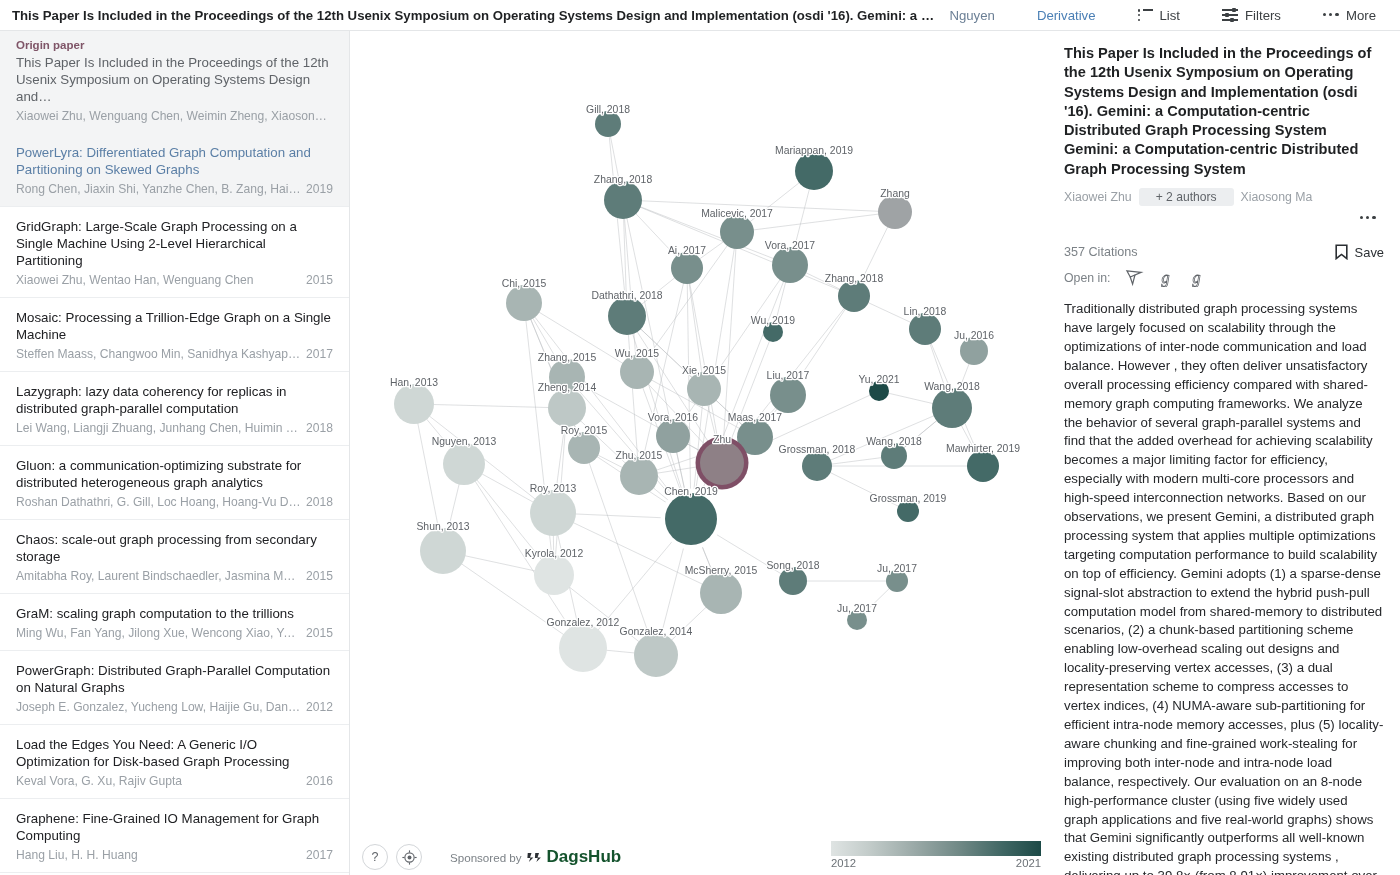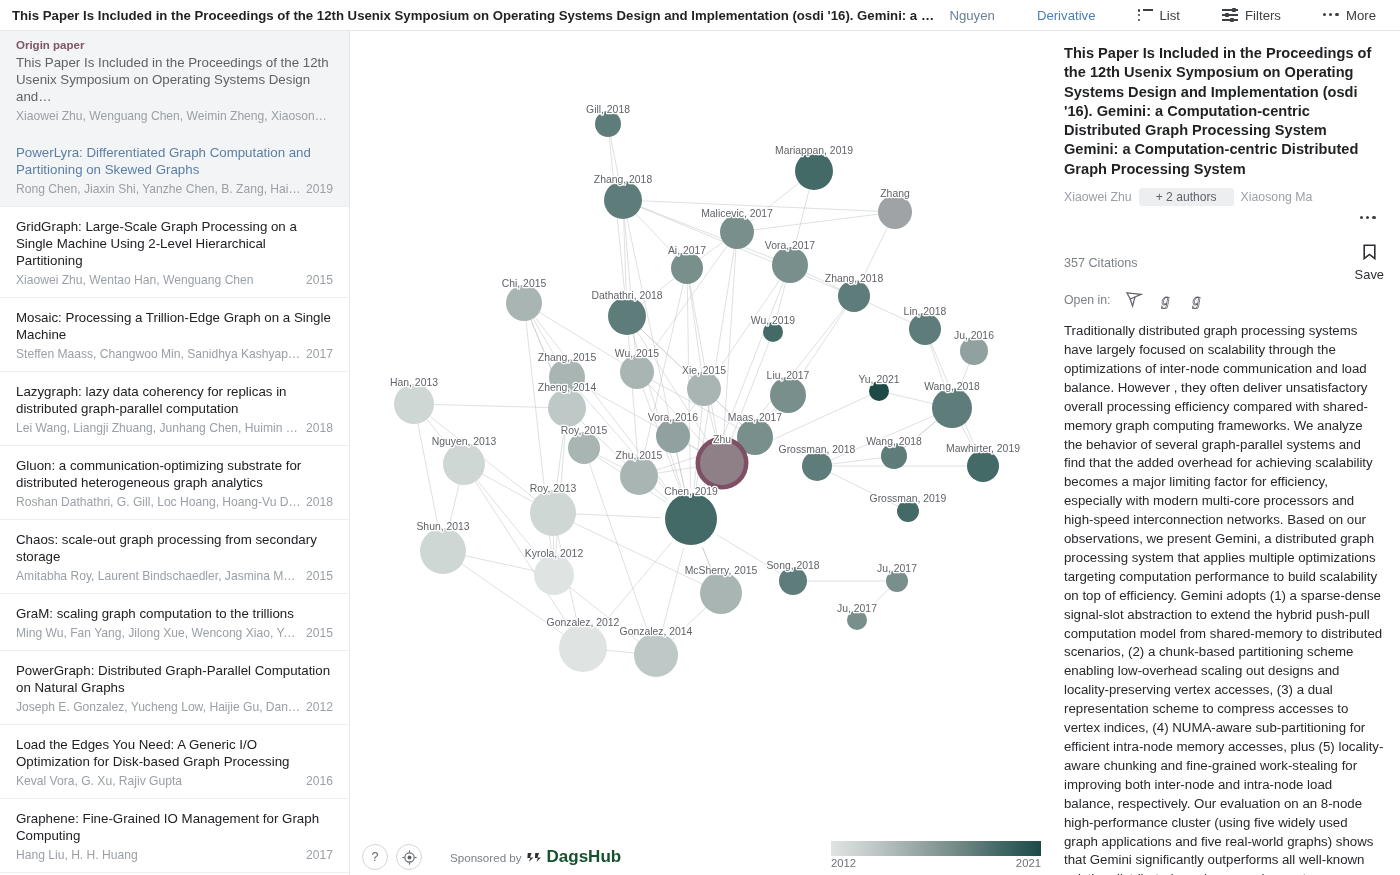--- a/index.html
+++ b/index.html
@@ -159,21 +159,21 @@
   }
   .author-more {
     background:#eceef0; color:#5f6368; border-radius:3px;
     padding:2px 17px; font-size:12.1px; cursor:pointer;
   }
   #r-dots { display:flex; justify-content:flex-end; margin-top:10px; margin-right:8px; cursor:pointer; }
   #r-citerow {
     display:flex; align-items:center; margin-top:24px;
   }
   #r-cites { font-size:12.6px; color:#7c8287; }
-  #r-save { margin-left:auto; display:flex; align-items:center; gap:7px; font-size:12.9px; color:#2b2f33; cursor:pointer;flex-direction:column; }
+  #r-save { margin-left:auto; display:flex; align-items:center; gap:7px; font-size:12.9px; color:#2b2f33; cursor:pointer; }
   #r-openin { margin-top:8px; display:flex; align-items:center; gap:12px; }
   #r-openin .lbl { font-size:12.3px; color:#7c8287; margin-right:2px; }
   .oicon { cursor:pointer; width:19px; height:19px; display:block; }
   #r-abstract {
     margin-top:13px; font-size:13.25px; line-height:18.9px; color:#26282b;
     max-height: 600px; overflow:hidden;
   }
 </style>
 </head>
 <body>

